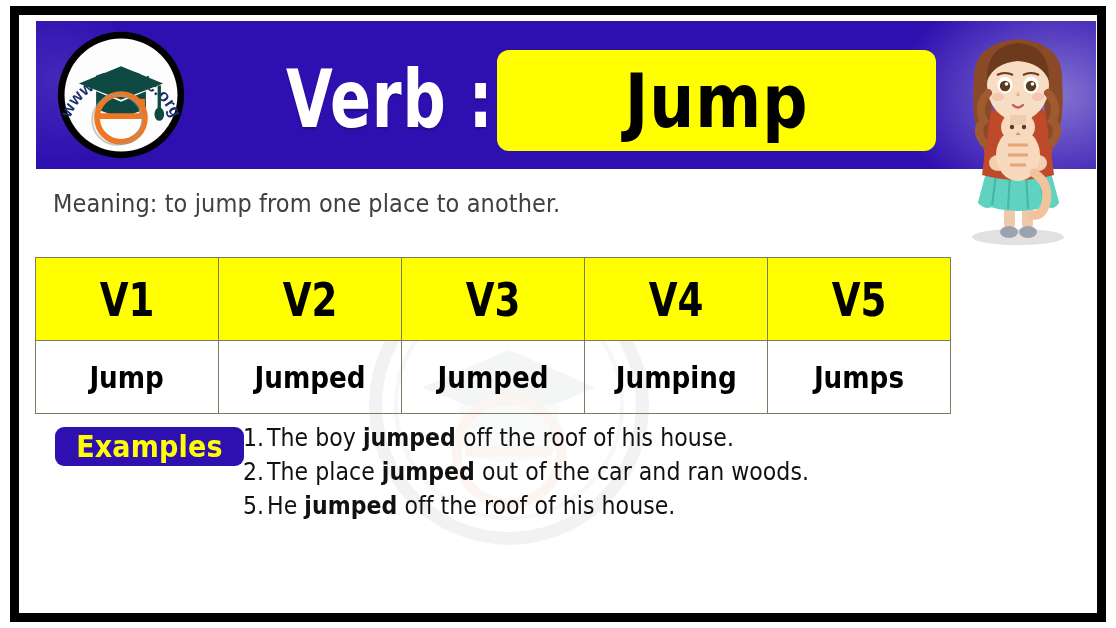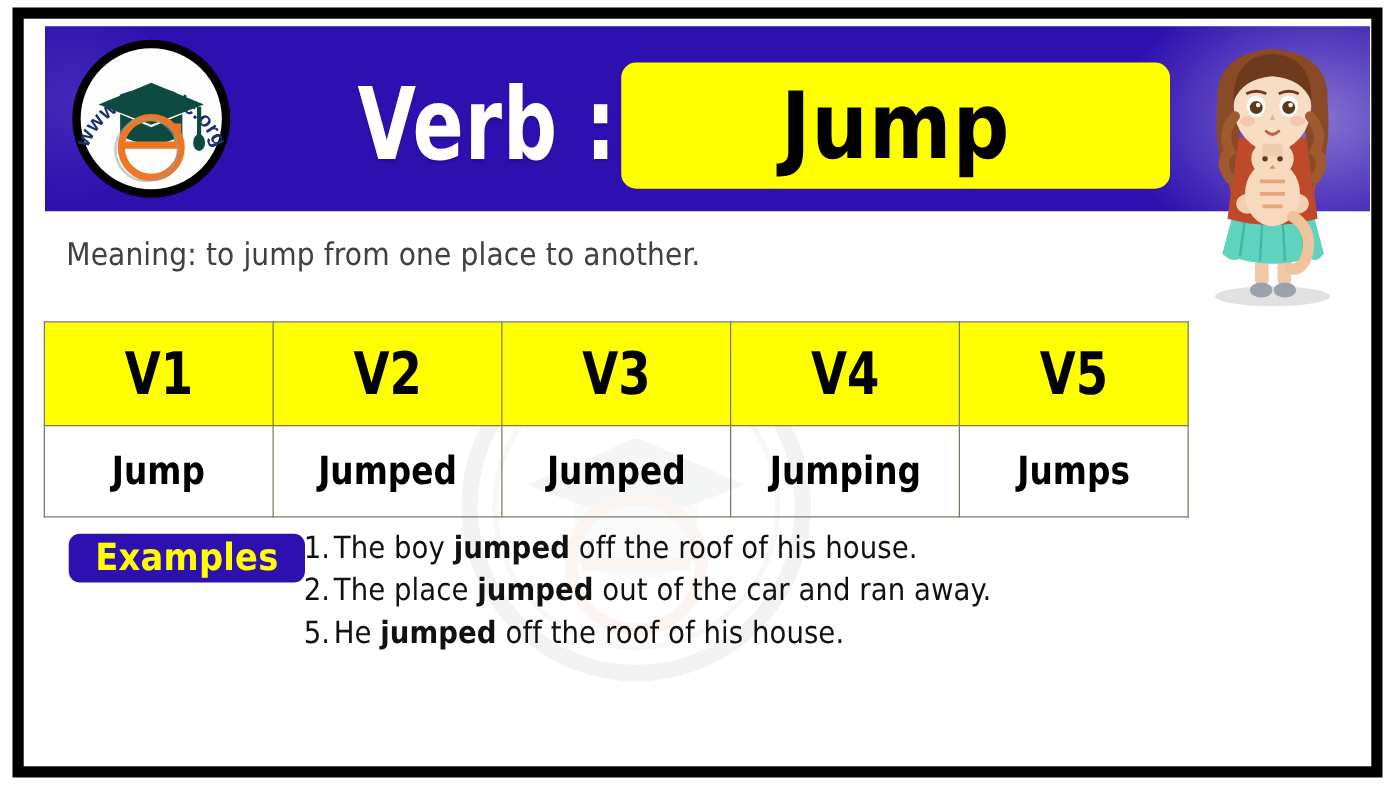--- a/index.html
+++ b/index.html
@@ -295,18 +295,18 @@
       </tr>
     </tbody>
   </table>
 
   <div class="exbadge">
     <span>Examples</span>
   </div>
 
   <ul class="exlist" id="examples-list">
         <li><span class="num">1. </span><span>The boy </span><b>jumped</b><span> off the roof of his house.</span></li>
-        <li><span class="num">2. </span><span>The place </span><b>jumped</b><span> out of the car and ran away.</span></li>
+        <li><span class="num">2. </span><span>The place </span><b>jumped</b><span> out of the car and ran woods.</span></li>
         <li><span class="num">5. </span><span>He </span><b>jumped</b><span> off the roof of his house.</span></li>
       </ul>
 
  </div>
 </div>
 
 </body></html>

